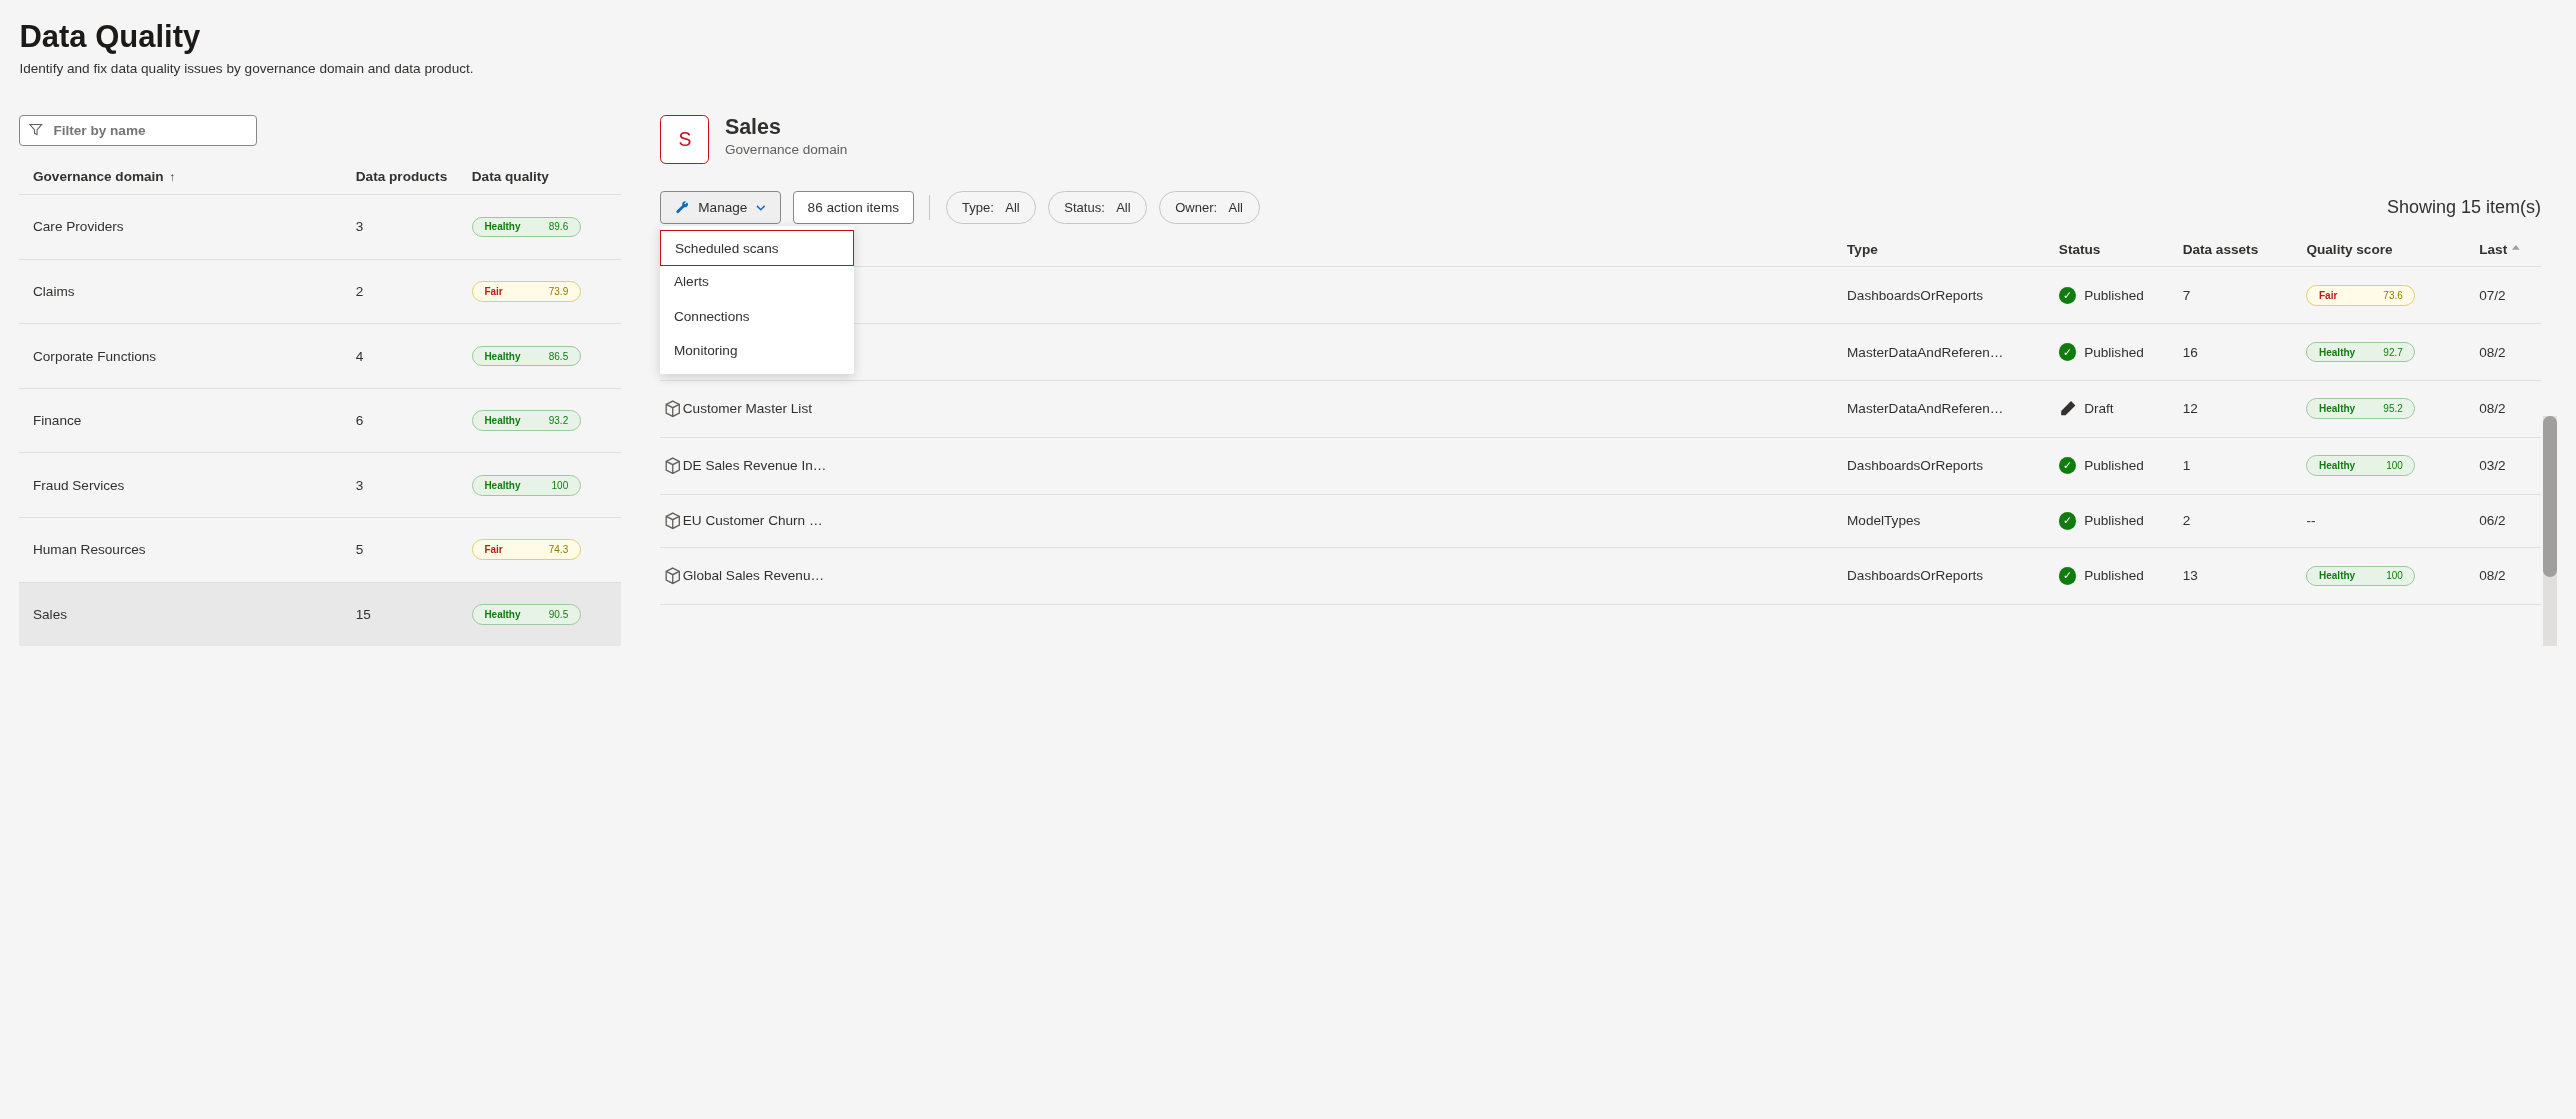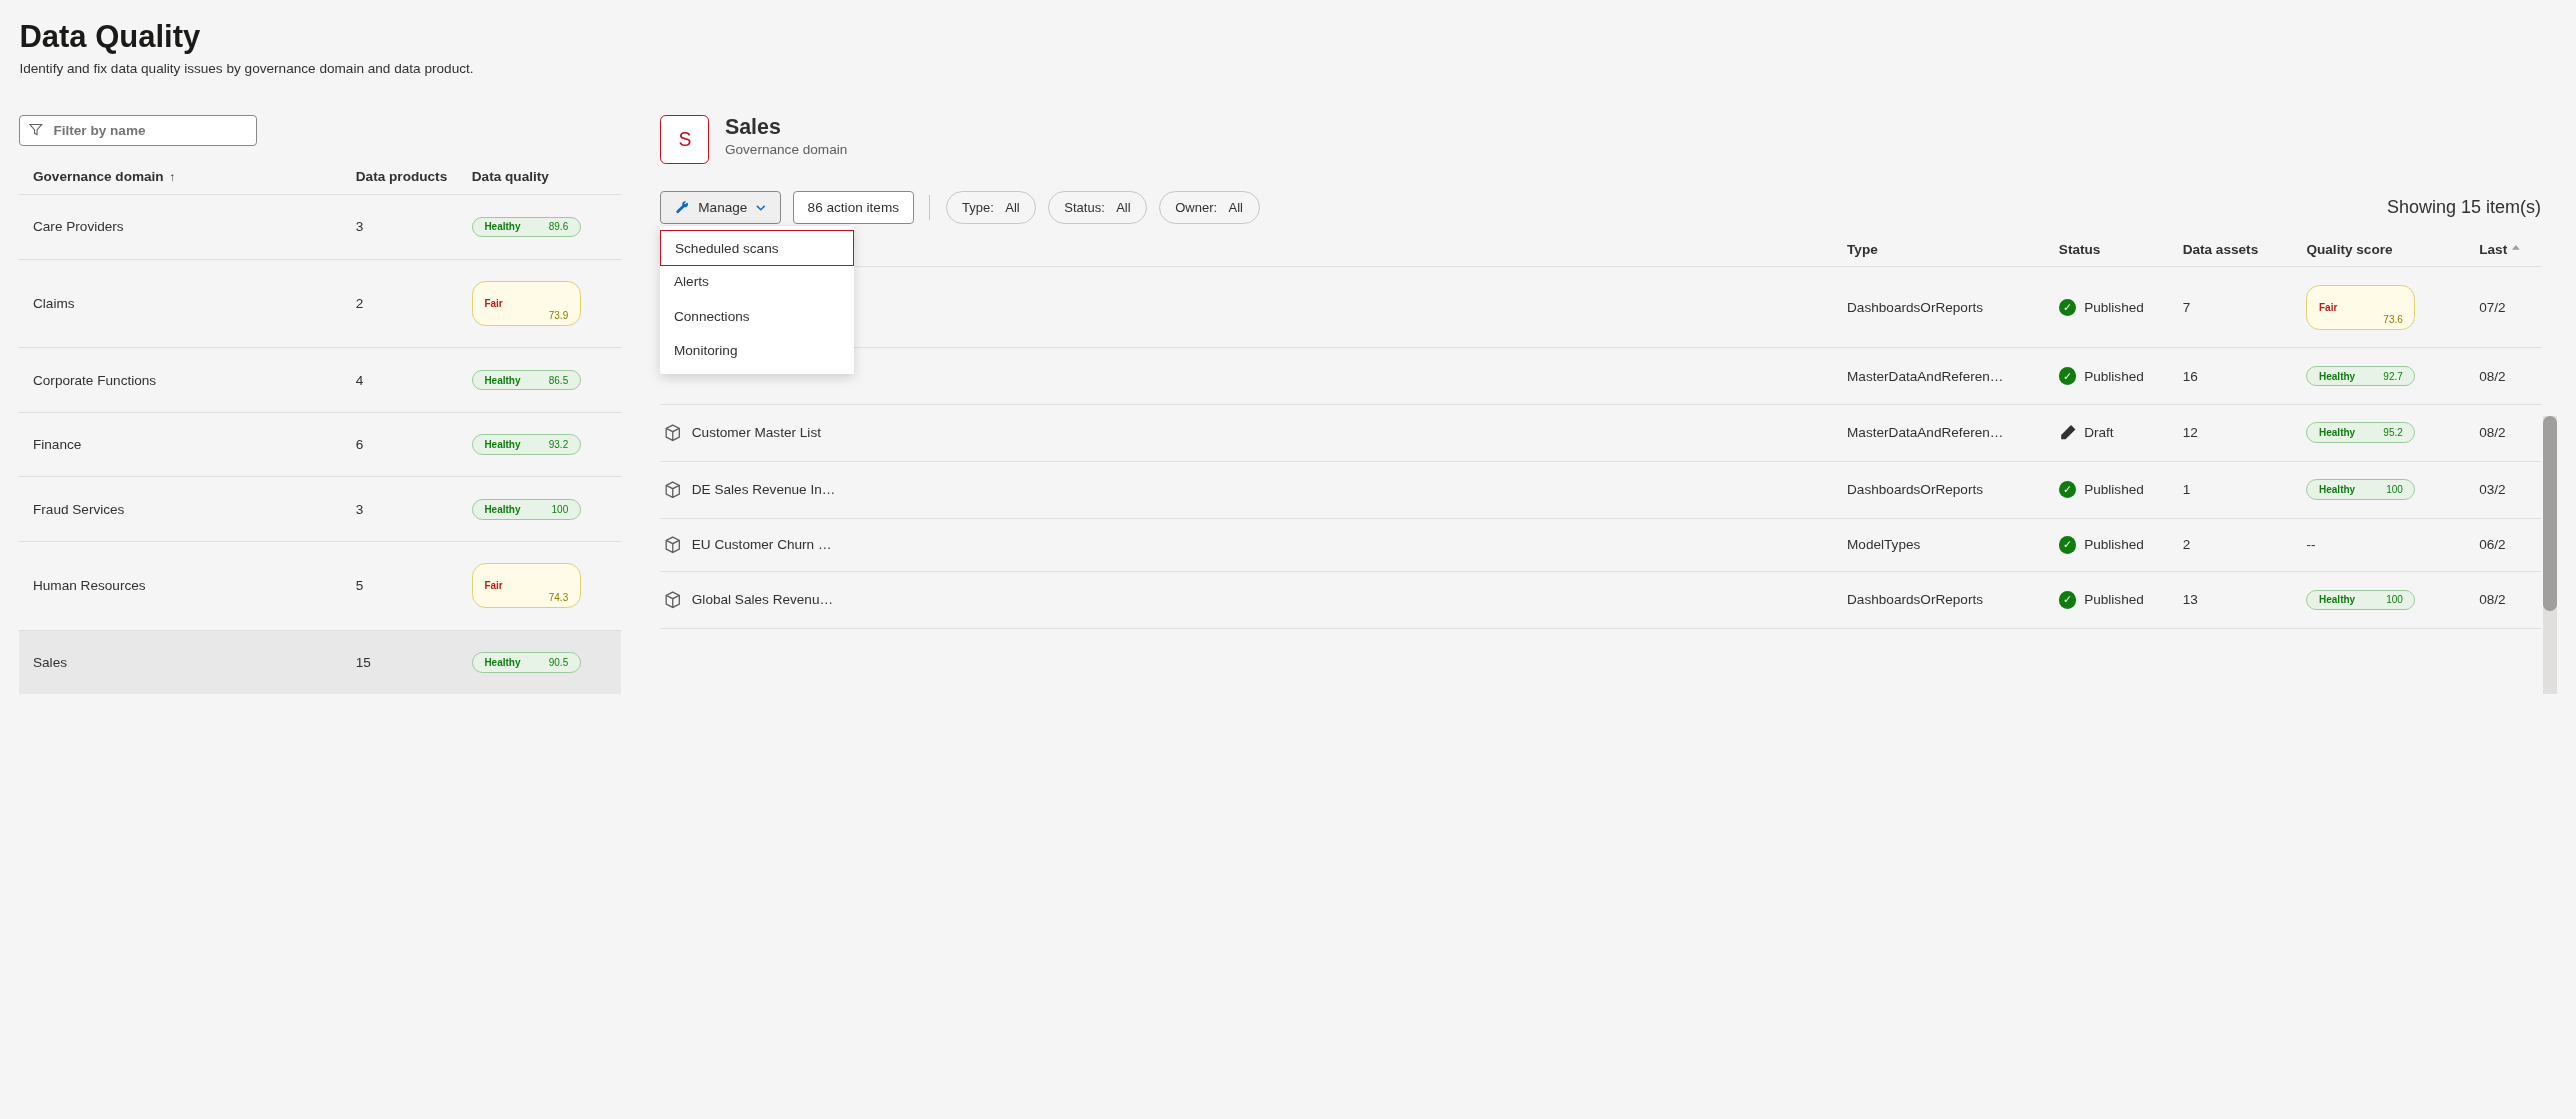--- a/index.html
+++ b/index.html
@@ -107,21 +107,21 @@
     background: #e8f3e8;
     border: 1px solid #9cc99c;
   }
   .pill-healthy .pill-label { color: #107c10; font-weight: 600; }
   .pill-healthy .pill-value { color: #107c10; }
   .pill-fair {
     background: #fffbe6;
     border: 1px solid #e0cf6f;
   }
   .pill-fair .pill-label { color: #b91c1c; font-weight: 600; }
-  .pill-fair .pill-value { color: #8a7a00; margin-top: 24px; }
+  .pill-fair .pill-value { color: #8a7a00; }
 
   
   .detail-header {
     display: flex;
     align-items: flex-start;
     gap: 15.5px;
     margin-bottom: 27px;
   }
   .detail-avatar {
     width: 49px;
@@ -235,21 +235,21 @@
     align-items: center;
     gap: 3.9px;
   }
   .product-row {
     padding-top: 17.5px;
     padding-bottom: 17.5px;
   }
   .name-cell {
     display: flex;
     align-items: center;
-    gap: 10px;
+    gap: 1px;
     white-space: nowrap;
     overflow: hidden;
     text-overflow: ellipsis;
   }
   .name-cell .txt {
     overflow: hidden;
     text-overflow: ellipsis;
   }
   .cube-icon { flex-shrink: 0; color: #605e5c; }
   .type-cell { white-space: nowrap; overflow: hidden; text-overflow: ellipsis; }

